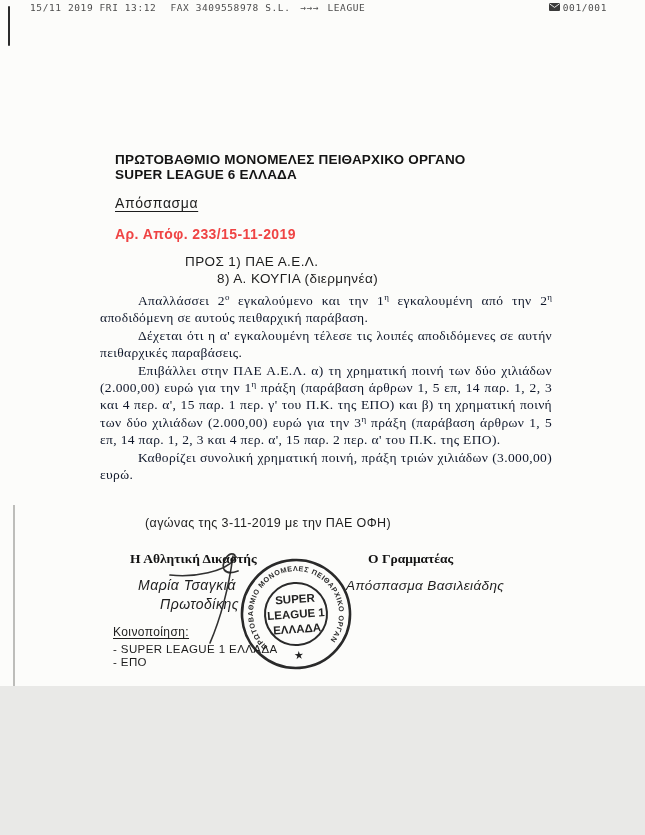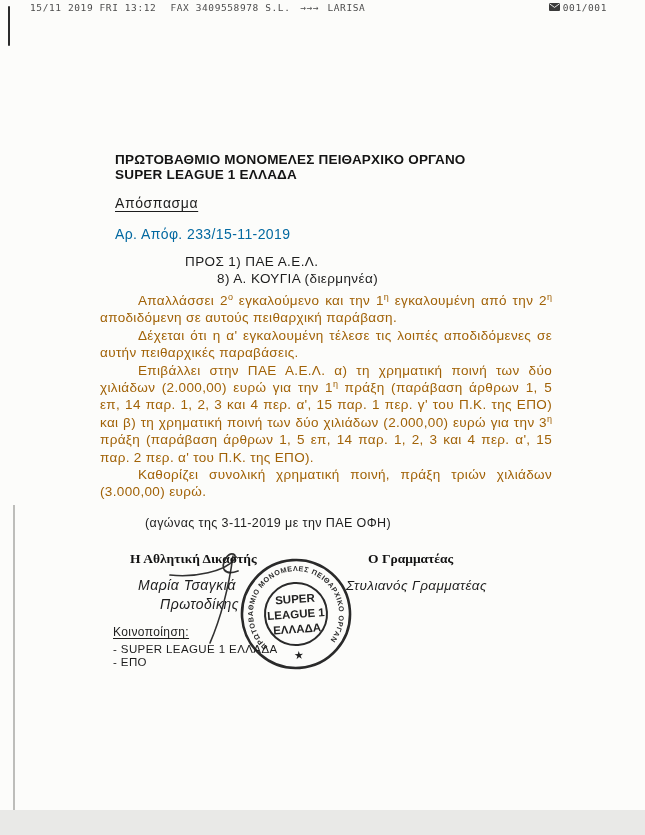--- a/index.html
+++ b/index.html
@@ -1,18 +1,18 @@
 <!DOCTYPE html>
 <html><head>
 <meta charset="utf-8">
 <style>
   html,body{margin:0;padding:0;}
   body{width:645px;height:835px;background:#e9e9e7;}
   .page{
-    position:relative;width:645px;height:810px;overflow:hidden;
+    position:relative;width:645px;height:686px;overflow:hidden;
     background:#fcfcfa;
     font-family:"Liberation Sans", sans-serif;
     color:#1d1d1d;
   }
   
   .fax-header{
     position:absolute;left:30px;top:2px;right:38px;
     display:flex;align-items:center;
     font-family:"DejaVu Sans Mono", monospace;
     font-size:9.5px;letter-spacing:0.6px;color:#4c4c4c;
@@ -21,28 +21,28 @@
   .fax-header .sp-b{margin-left:10px;}
   .fax-header .sp-c{margin-left:8px;}
   .fax-pages{margin-left:auto;display:flex;align-items:center;gap:3px;padding-left:40px;}
   .envelope{display:inline-block;}
   
   .artifact-top-left{position:absolute;left:8px;top:6px;width:2px;height:40px;background:#2b2b2b;border-radius:1px;}
   .artifact-left-line{position:absolute;left:13px;top:505px;width:1.5px;height:330px;background:#bdbdba;}
   
   .org-title{position:absolute;left:115px;top:152px;font-weight:bold;font-size:13.5px;line-height:15px;letter-spacing:0.2px;color:#141414;}
   .section-label{position:absolute;left:115px;top:195px;font-size:14px;text-decoration:underline;text-underline-offset:3px;letter-spacing:0.6px;}
-  .decision-no{position:absolute;left:115px;top:226px;font-weight:normal;font-size:14px;letter-spacing:0.4px;color:#0369a1;}
+  .decision-no{position:absolute;left:115px;top:226px;font-weight:bold;font-size:14px;letter-spacing:0.4px;color:#ef4444;}
   .recipients{position:absolute;left:185px;top:254px;font-size:13.5px;line-height:16.5px;letter-spacing:0.4px;}
   .recipients .line2{padding-left:32px;}
   
   .body-text{
     position:absolute;left:100px;top:292px;width:452px;
     font-size:13.5px;line-height:17.4px;letter-spacing:0.35px;
-    text-align:justify;color:#a16207;
+    text-align:justify;color:#0f172a;font-family:Liberation Serif, serif;
   }
   .body-text p{margin:0;text-indent:38px;}
   .body-text sup{font-size:9px;line-height:0;vertical-align:super;letter-spacing:0;}
   .match-note{position:absolute;left:145px;top:516px;font-size:12.5px;letter-spacing:0.4px;}
   
   .sig-title{position:absolute;font-family:"Liberation Serif", serif;font-weight:bold;font-size:13.5px;color:#121212;}
   .sig-title.left{left:130px;top:551px;}
   .sig-title.right{left:368px;top:551px;}
   .sig-name-left{position:absolute;left:138px;top:577px;font-size:14px;font-style:italic;letter-spacing:0.5px;}
   .sig-role-left{position:absolute;left:160px;top:596px;font-size:14px;font-style:italic;letter-spacing:0.5px;}
@@ -56,38 +56,38 @@
 </style>
 </head>
 <body>
 
 <div class="page">
 
   <div class="fax-header">
     <span>15/11 2019 FRI 13:12</span>
     <span class="sp-a">FAX 3409558978 S.L.</span>
     <span class="sp-b">→→→</span>
-    <span class="sp-c">LARISA</span>
+    <span class="sp-c">LEAGUE</span>
     <span class="fax-pages">
       <span class="envelope">
         <svg width="11" height="8" viewBox="0 0 11 8">
             <rect x="0" y="0" width="11" height="8" rx="1" fill="#3a3a3a"></rect>
             <path d="M0.5,0.8 L5.5,4.4 L10.5,0.8" stroke="#fcfcfa" stroke-width="0.9" fill="none"></path>
           </svg>
       </span>
       <span>001/001</span>
     </span>
   </div>
 
   <div class="artifact-top-left"></div>
   <div class="artifact-left-line"></div>
 
   <div class="org-title">
     <div>ΠΡΩΤΟΒΑΘΜΙΟ ΜΟΝΟΜΕΛΕΣ ΠΕΙΘΑΡΧΙΚΟ ΟΡΓΑΝΟ</div>
-    <div>SUPER LEAGUE 1 ΕΛΛΑΔΑ</div>
+    <div>SUPER LEAGUE 6 ΕΛΛΑΔΑ</div>
   </div>
 
   <div class="section-label">Απόσπασμα</div>
 
   <div class="decision-no">Αρ. Απόφ. 233/15-11-2019</div>
 
   <div class="recipients">
     <div class="line1">ΠΡΟΣ 1) ΠΑΕ Α.Ε.Λ.</div>
     <div class="line2">8) Α. ΚΟΥΓΙΑ (διερμηνέα)</div>
   </div>
@@ -98,21 +98,21 @@
     <p><span>Επιβάλλει στην ΠΑΕ Α.Ε.Λ. α) τη χρηματική ποινή των δύο χιλιάδων (2.000,00) ευρώ για την 1</span><sup>η</sup><span> πράξη (παράβαση άρθρων 1, 5 επ, 14 παρ. 1, 2, 3 και 4 περ. α', 15 παρ. 1 περ. γ' του Π.Κ. της ΕΠΟ) και β) τη χρηματική ποινή των δύο χιλιάδων (2.000,00) ευρώ για την 3</span><sup>η</sup><span> πράξη (παράβαση άρθρων 1, 5 επ, 14 παρ. 1, 2, 3 και 4 περ. α', 15 παρ. 2 περ. α' του Π.Κ. της ΕΠΟ).</span></p>
     <p><span>Καθορίζει συνολική χρηματική ποινή, πράξη τριών χιλιάδων (3.000,00) ευρώ.</span></p>
   </div>
 
   <div class="match-note">(αγώνας της 3-11-2019 με την ΠΑΕ ΟΦΗ)</div>
 
   <div class="sig-title left">Η Αθλητική Δικαστής</div>
   <div class="sig-title right">Ο Γραμματέας</div>
   <div class="sig-name-left">Μαρία Τσαγκιά</div>
   <div class="sig-role-left">Πρωτοδίκης</div>
-  <div class="sig-name-right">Στυλιανός Γραμματέας</div>
+  <div class="sig-name-right">Απόσπασμα Βασιλειάδης</div>
 
   <svg class="signature-ink" width="120" height="105" viewBox="0 0 120 105">
     <path d="M 20,30 C 45,33 75,26 84,15 C 88,9 81,6 76,13 C 70,23 74,31 88,26" fill="none" stroke="#1b1b1b" stroke-width="1.7" stroke-linecap="round" opacity="0.9"></path>
     <path d="M 83,11 C 79,40 72,70 60,98" fill="none" stroke="#1b1b1b" stroke-width="1.6" stroke-linecap="round" opacity="0.9"></path>
   </svg>
 
   <svg class="stamp" width="118" height="118" viewBox="0 0 118 118">
     <circle cx="59" cy="59" r="54" fill="none" stroke="#2a2a2a" stroke-width="2.6"></circle>
     <circle cx="59" cy="59" r="31" fill="none" stroke="#2a2a2a" stroke-width="2"></circle>
     <path id="ringPath" d="M 28.6,89.4 A 43,43 0 1 1 89.4,89.4" fill="none"></path>

